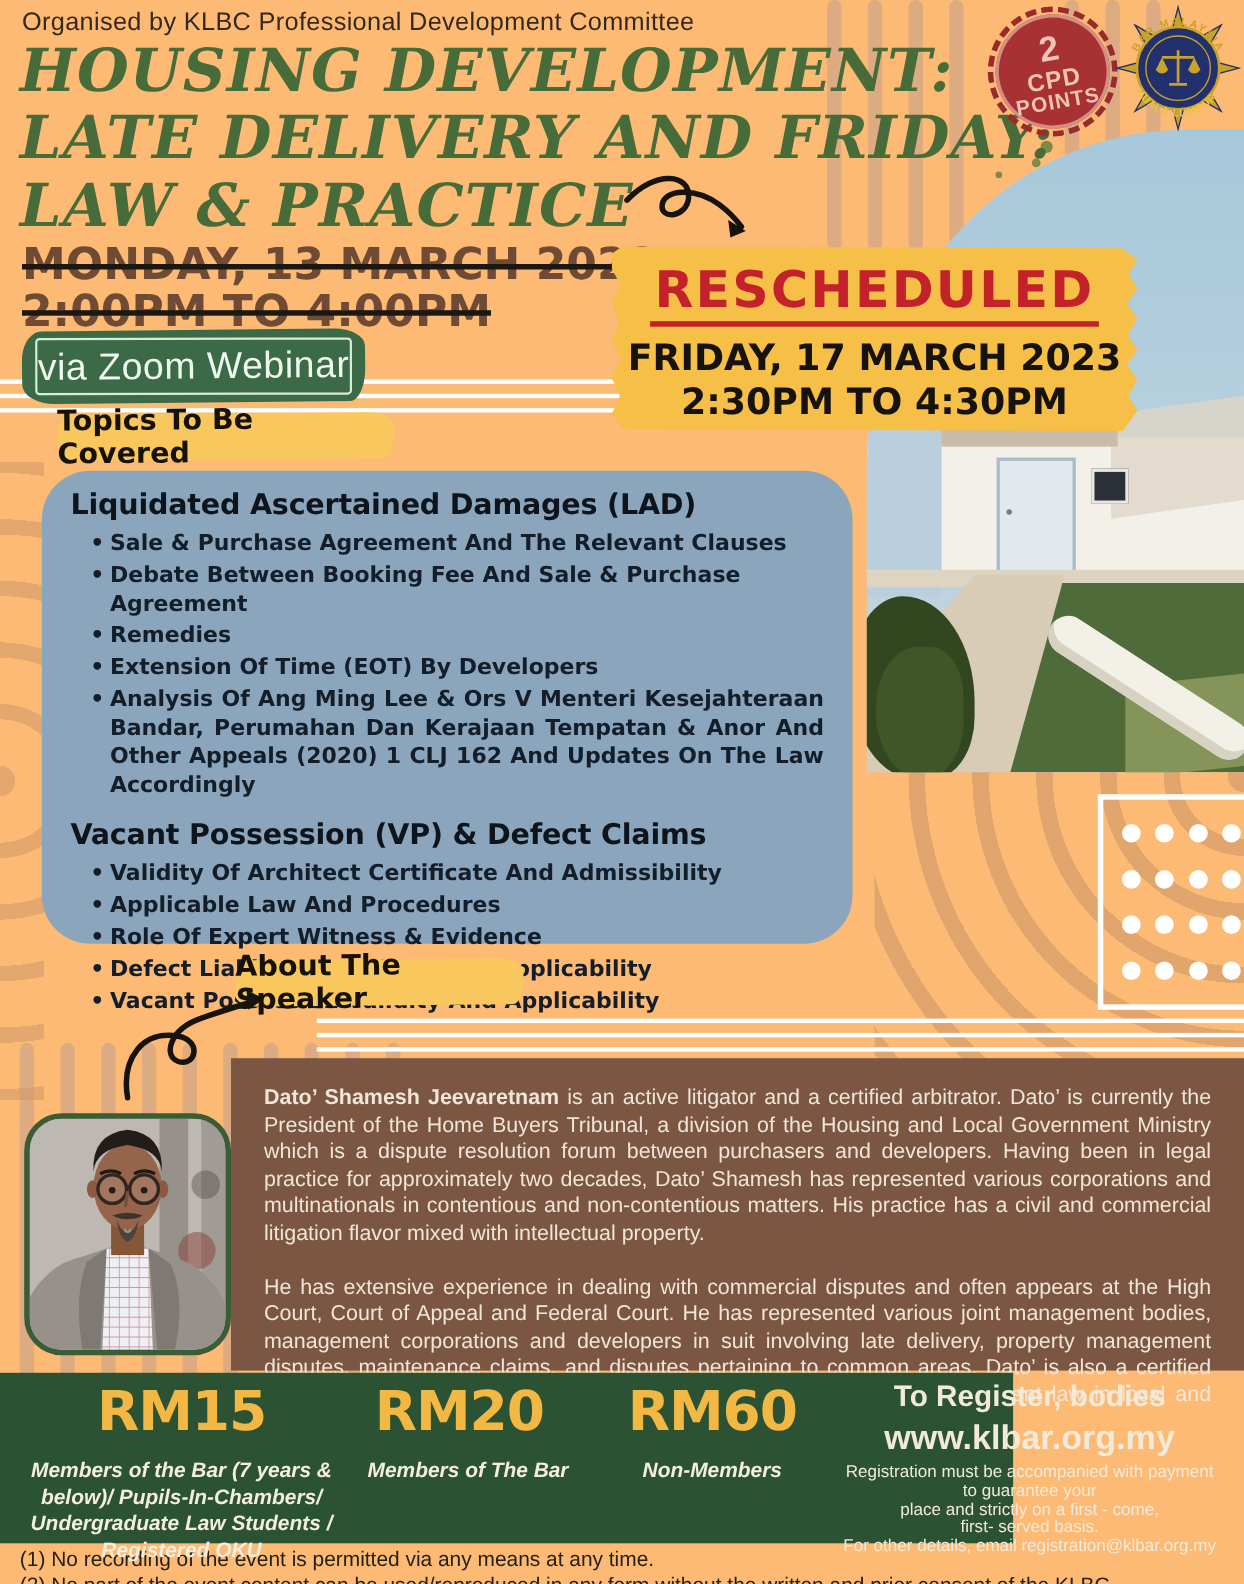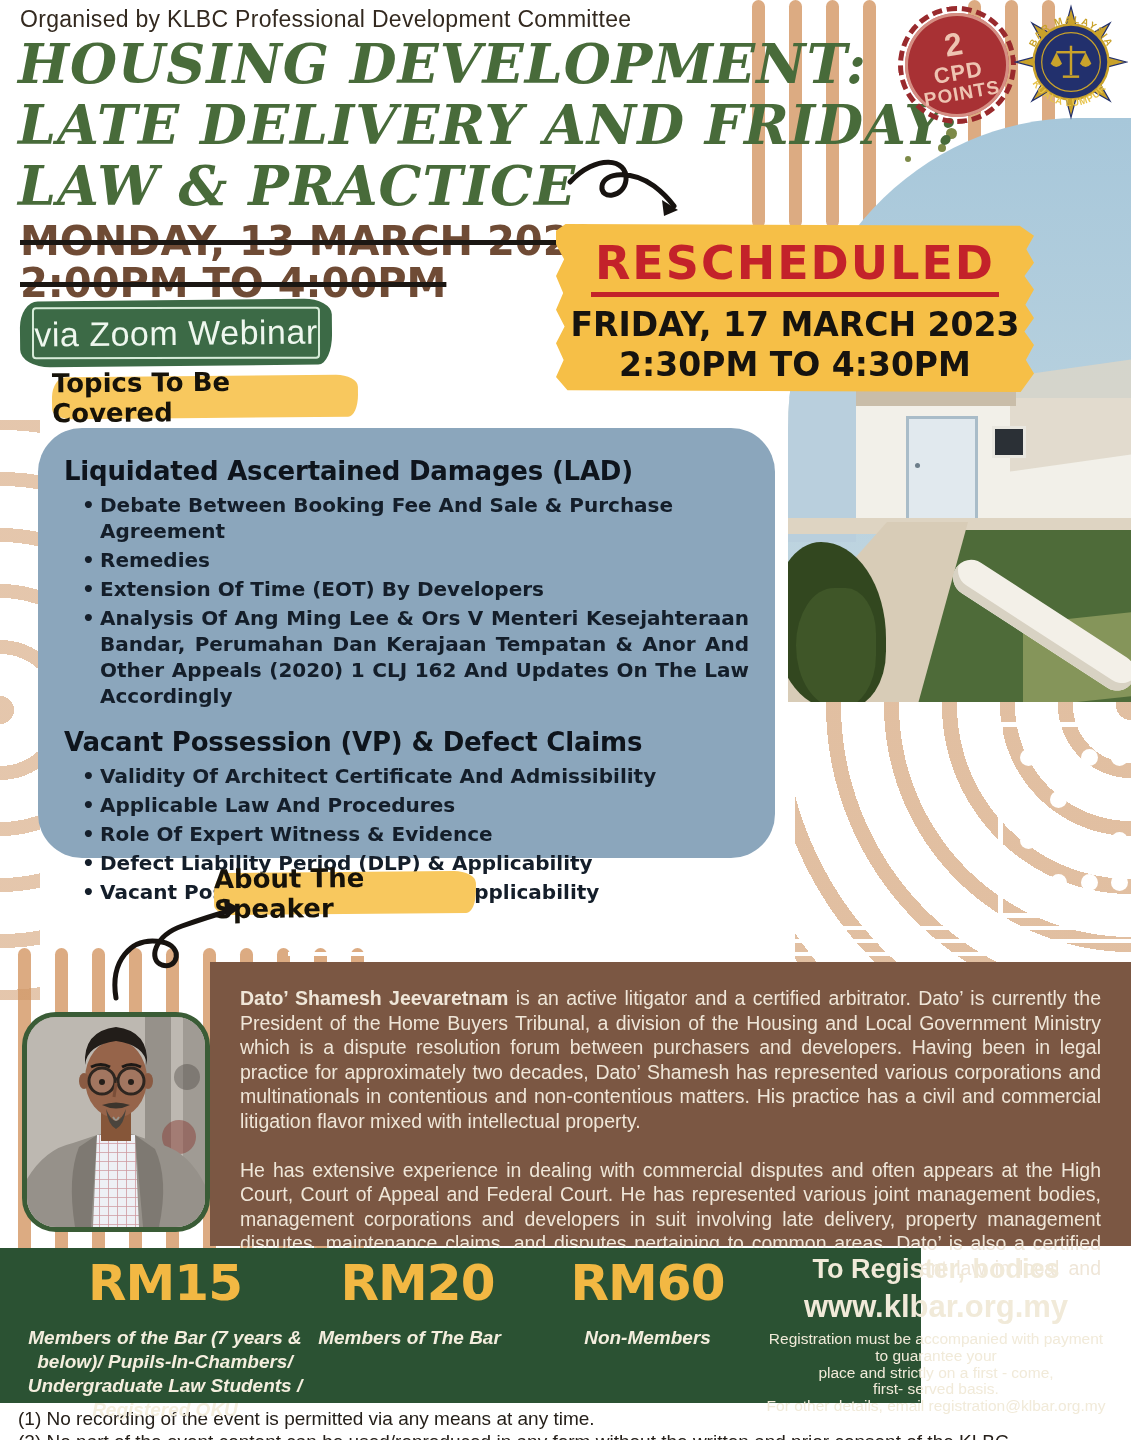--- a/index.html
+++ b/index.html
@@ -1,16 +1,16 @@
 <!DOCTYPE html>
 <html><head>
 <meta charset="utf-8">
 <style>
   html,body{margin:0;padding:0;background:#888;}
-  .poster{position:relative;width:1131px;height:1440px;margin:0 auto;background:#ffffff;
+  .poster{position:relative;width:1131px;height:1440px;margin:0 auto;background:#fdba74;
     overflow:hidden;font-family:"Liberation Sans",sans-serif;}
 
   
   .stripe{position:absolute;width:13px;background:#dcab82;border-radius:8px;z-index:1;}
   .wline{position:absolute;height:4px;background:#ffffff;z-index:2;}
   .arcs{position:absolute;z-index:1;}
   .arcs-right{left:795px;top:360px;width:336px;height:690px;
     background:repeating-radial-gradient(circle at 100% 50%,rgba(207,152,104,.62) 0 15px,transparent 15px 58px);}
   .arcs-left{left:0;top:420px;width:40px;height:580px;
     background:repeating-radial-gradient(circle at 0% 50%,rgba(207,152,104,.55) 0 14px,transparent 14px 56px);}
@@ -64,21 +64,21 @@
 
   
   .hl{position:absolute;background:#f8c85e;border-radius:14px 22px 10px 20px / 20px 12px 22px 10px;
     z-index:6;display:flex;align-items:center;justify-content:center;transform:rotate(-.5deg);
     font-family:"DejaVu Sans",sans-serif;font-weight:800;color:#161209;}
   .hl-topics{left:52px;top:376px;width:306px;height:42px;font-size:26px;}
   .hl-speaker{left:214px;top:872px;width:262px;height:42px;font-size:26px;}
 
   
   .topics-box{position:absolute;left:38px;top:428px;width:737px;height:430px;background:#8ba6bc;
-    border-radius:44px;z-index:4;box-sizing:border-box;padding:28px 26px 0 26px;
+    border-radius:44px;z-index:4;box-sizing:border-box;padding:16px 26px 0 26px;
     font-family:"DejaVu Sans",sans-serif;color:#141e2a;}
   .topics-box h3{margin:0 0 6px 0;font-size:26px;font-weight:800;color:#0e141c;letter-spacing:-.2px;}
   .topics-box ul{list-style:none;margin:0 0 18px 0;padding:0 0 0 18px;}
   .topics-box li{position:relative;font-size:20px;font-weight:bold;line-height:26px;margin:3px 0;
     padding-left:18px;}
   .topics-box li::before{content:"•";position:absolute;left:0;top:0;}
   .topics-box li.long{text-align:justify;}
 
   
   .photo{position:absolute;left:788px;top:118px;width:343px;height:584px;z-index:3;overflow:hidden;
@@ -118,21 +118,21 @@
   .speaker-photo{position:absolute;left:22px;top:1012px;width:188px;height:220px;z-index:7;
     border:5px solid #3a5c36;border-radius:34px;overflow:hidden;background:#b5b0aa;box-sizing:border-box;}
 
   
   .footer{position:absolute;left:0;top:1248px;width:921px;height:155px;background:#2b5233;z-index:8;}
   .price{position:absolute;top:6px;color:#f2b843;font-family:"DejaVu Sans",sans-serif;font-weight:800;
     font-size:50px;letter-spacing:-1px;text-align:center;}
   .aud{position:absolute;top:78px;color:#f4eede;font-size:19px;font-weight:bold;font-style:italic;
     text-align:center;line-height:24px;}
   .p1{left:10px;width:310px;} .a1{left:2px;width:326px;}
-  .p2{left:330px;width:175px;} .a2{left:292px;width:235px;}
+  .p2{left:330px;width:175px;} .a2{left:308px;width:235px;}
   .p3{left:560px;width:175px;} .a3{left:530px;width:235px;}
   .register{position:absolute;left:745px;top:6px;width:382px;text-align:center;color:#f1ead9;}
   .register .reg1{font-size:27px;font-weight:bold;}
   .register .reg2{font-size:31px;font-weight:bold;margin-top:4px;}
   .register .notes{margin-top:6px;font-size:15.5px;font-weight:normal;line-height:16.8px;}
   .register .notes span{display:block;}
 
   .footnotes{position:absolute;left:18px;top:1407px;z-index:6;color:#26201a;font-size:19px;
     line-height:23px;}
 </style>
@@ -245,20 +245,21 @@
       <div>FRIDAY, 17 MARCH 2023</div>
       <div>2:30PM TO 4:30PM</div>
     </div>
   </div>
 
   <div class="hl hl-topics">Topics To Be Covered</div>
 
   <div class="topics-box">
     <h3>Liquidated Ascertained Damages (LAD)</h3>
     <ul>
+      <li>Sale &amp; Purchase Agreement And The Relevant Clauses</li>
       <li>Debate Between Booking Fee And Sale &amp; Purchase Agreement</li>
       <li>Remedies</li>
       <li>Extension Of Time (EOT) By Developers</li>
       <li class="long">Analysis Of Ang Ming Lee &amp; Ors V Menteri Kesejahteraan Bandar, Perumahan Dan Kerajaan Tempatan &amp; Anor And Other Appeals (2020) 1 CLJ 162 And Updates On The Law Accordingly</li>
     </ul>
     <h3>Vacant Possession (VP) &amp; Defect Claims</h3>
     <ul>
       <li>Validity Of Architect Certificate And Admissibility</li>
       <li>Applicable Law And Procedures</li>
       <li>Role Of Expert Witness &amp; Evidence</li>

